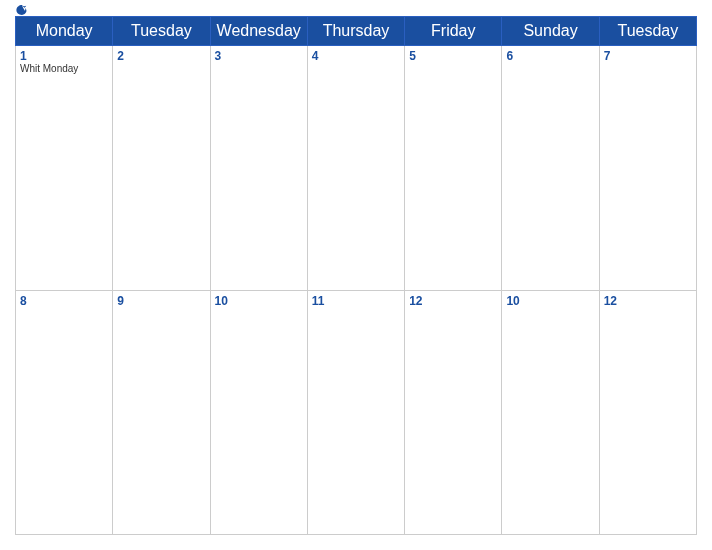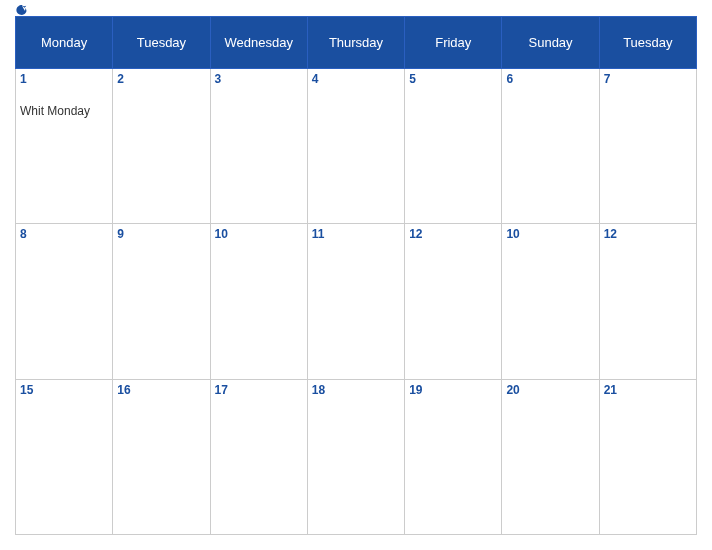--- a/index.html
+++ b/index.html
@@ -71,22 +71,22 @@
     .calendar {
       width: 100%;
       border-collapse: collapse;
       flex: 1;
     }
 
     .calendar th {
       background-color: #1a4fa0;
       color: white;
       text-align: center;
-      padding: 18px 4px;
-      font-size: 13px;
+      padding: 5px 4px;
+      font-size: 16px;
       font-weight: normal;
       border: 1px solid #2a5fc0;
     }
 
     .calendar td {
       border: 1px solid #ccc;
       vertical-align: top;
       padding: 3px 4px;
       width: calc(100% / 7);
       height: 72px;
@@ -94,24 +94,24 @@
     }
 
     .day-number {
       font-size: 12px;
       color: #1a4fa0;
       font-weight: bold;
       display: block;
     }
 
     .holiday-name {
-      font-size: 12px;
+      font-size: 10px;
       color: #333;
       display: block;
-      margin-top: 18px;
+      margin-top: 0;
     }
   </style>
 </head>
 <body>
 
 <div class="header">
   <div class="logo">
     <span class="logo-general"></span>
     <div class="logo-blue">
       <svg class="logo-bird" viewBox="0 0 20 20" xmlns="http://www.w3.org/2000/svg">
@@ -178,37 +178,14 @@
         <td>
           <span class="day-number">12</span>
         </td>
         <td>
           <span class="day-number">10</span>
         </td>
         <td>
           <span class="day-number">12</span>
         </td>
       </tr>
-      <tr>
-        <td>
-          <span class="day-number">15</span>
-        </td>
-        <td>
-          <span class="day-number">16</span>
-        </td>
-        <td>
-          <span class="day-number">17</span>
-        </td>
-        <td>
-          <span class="day-number">18</span>
-        </td>
-        <td>
-          <span class="day-number">19</span>
-        </td>
-        <td>
-          <span class="day-number">20</span>
-        </td>
-        <td>
-          <span class="day-number">21</span>
-        </td>
-      </tr>
     </tbody>
 </table>
 
 </body></html>

